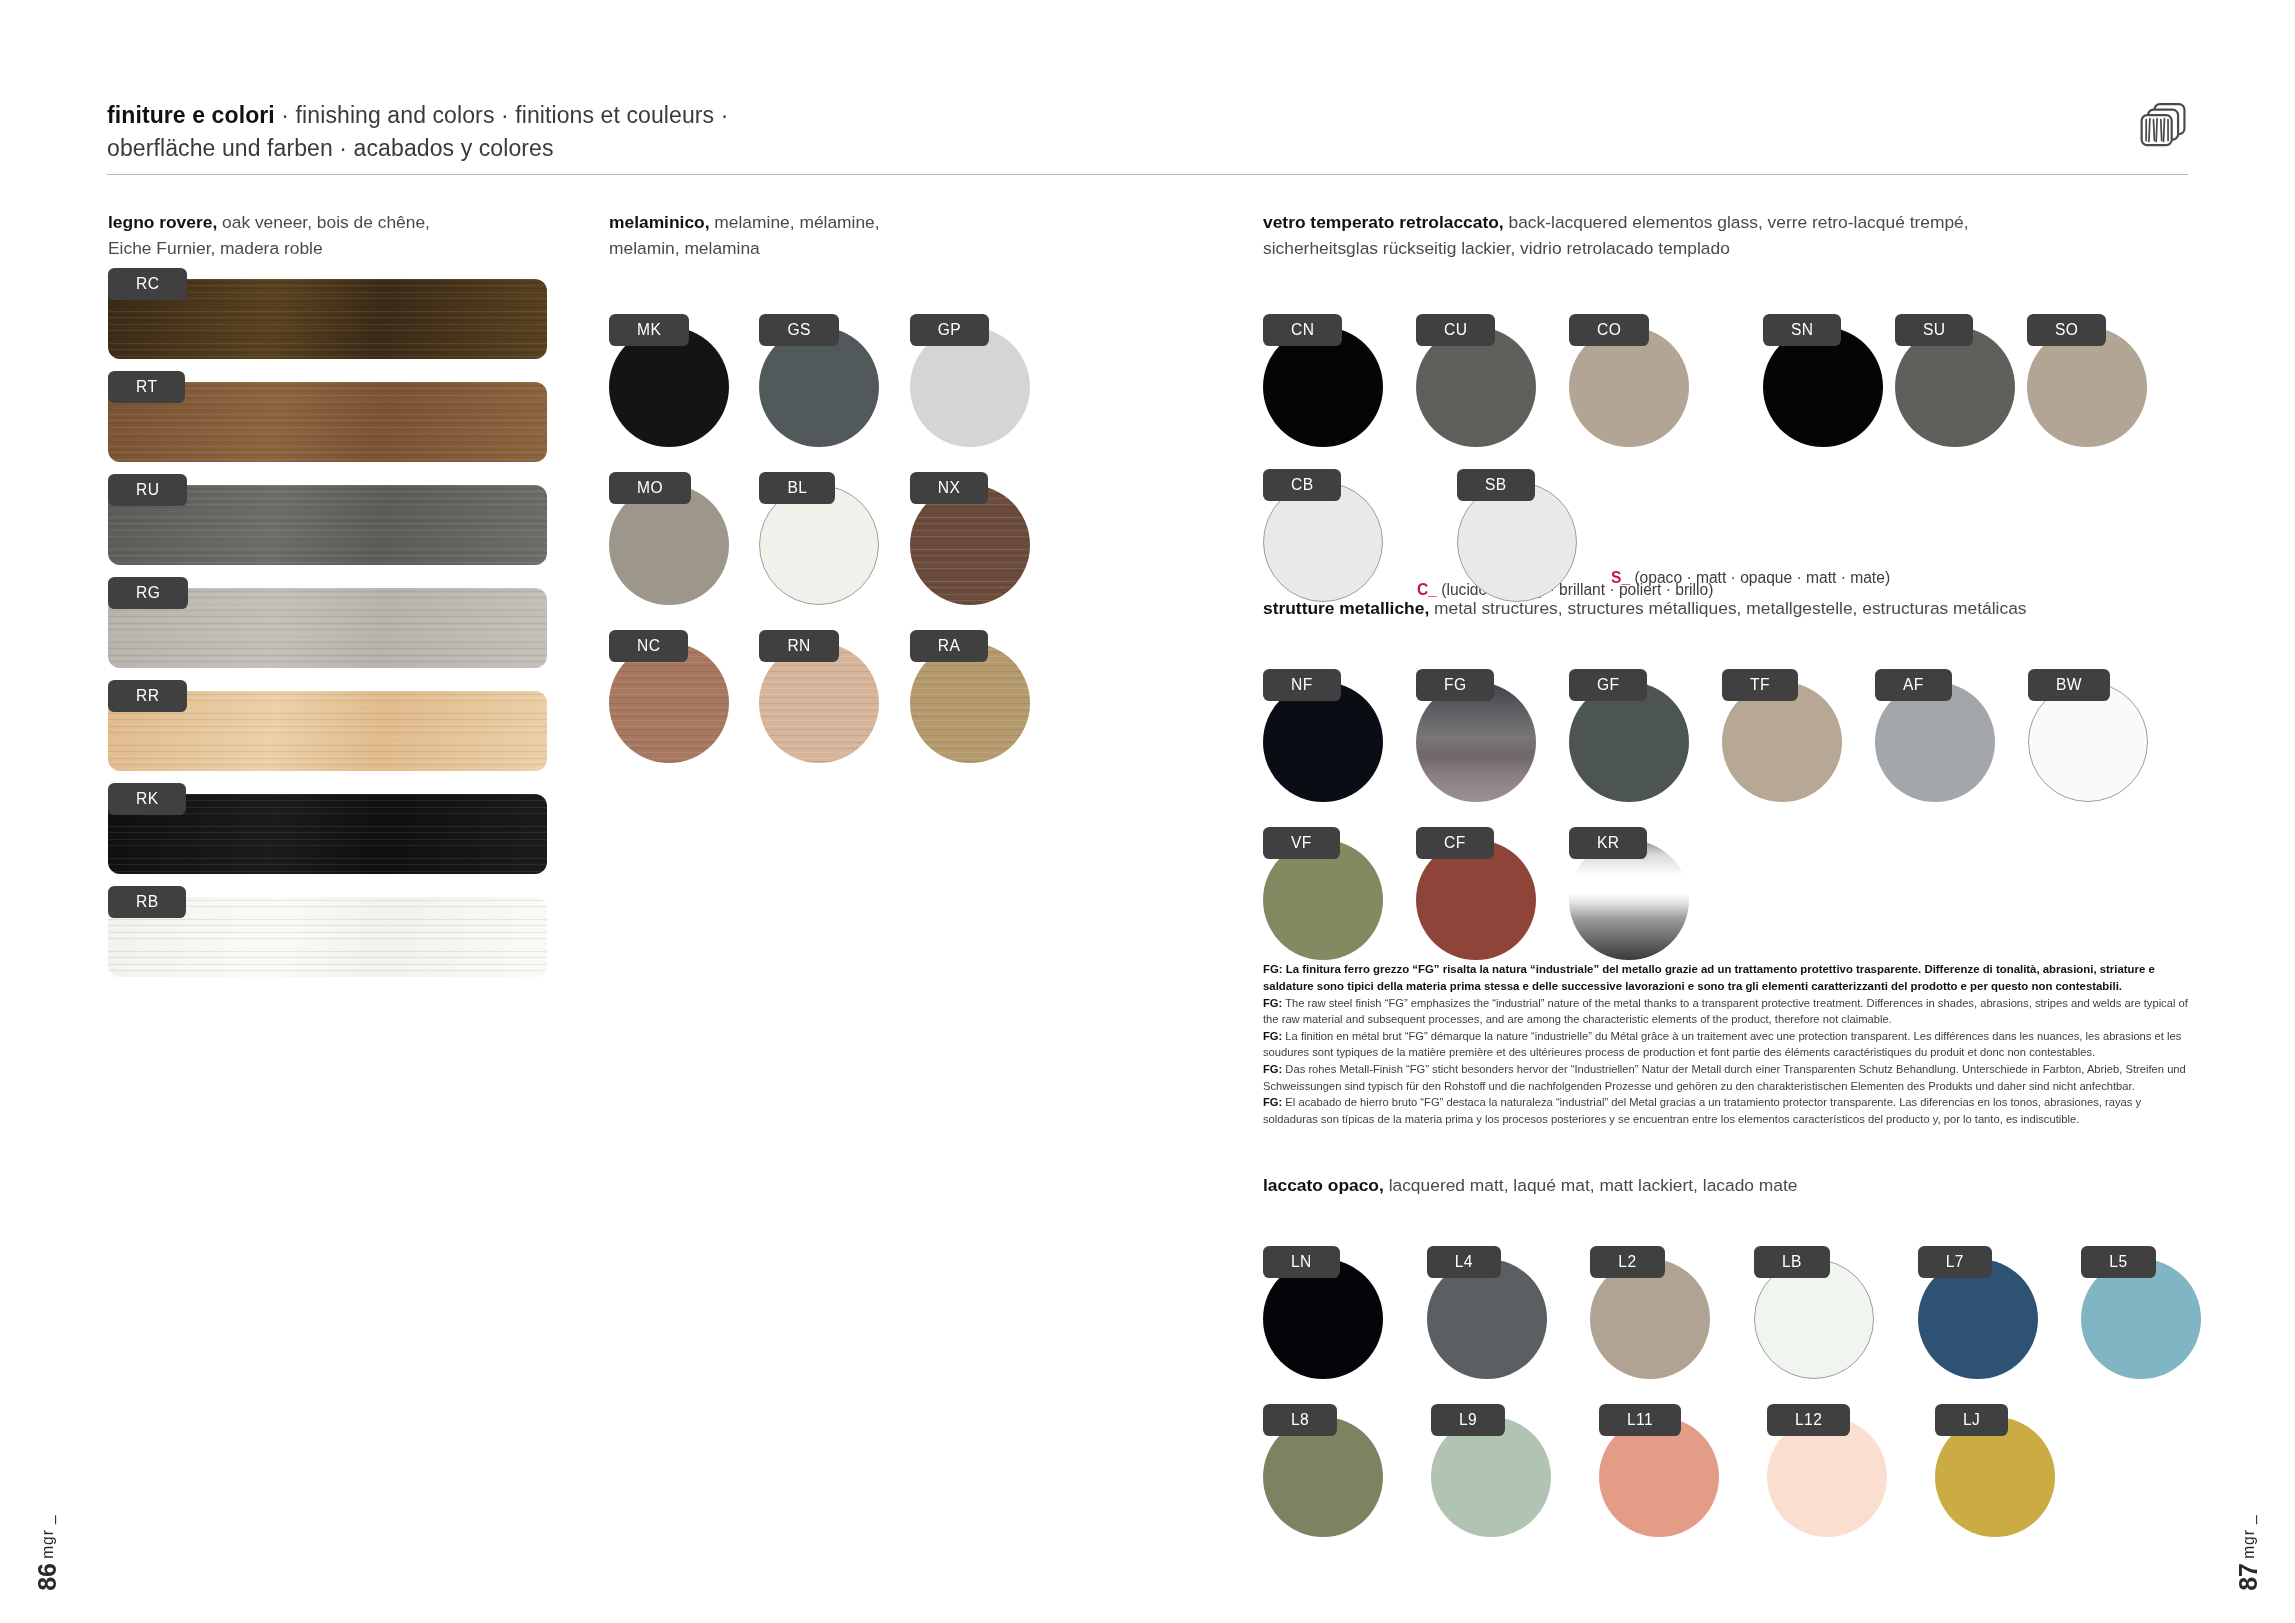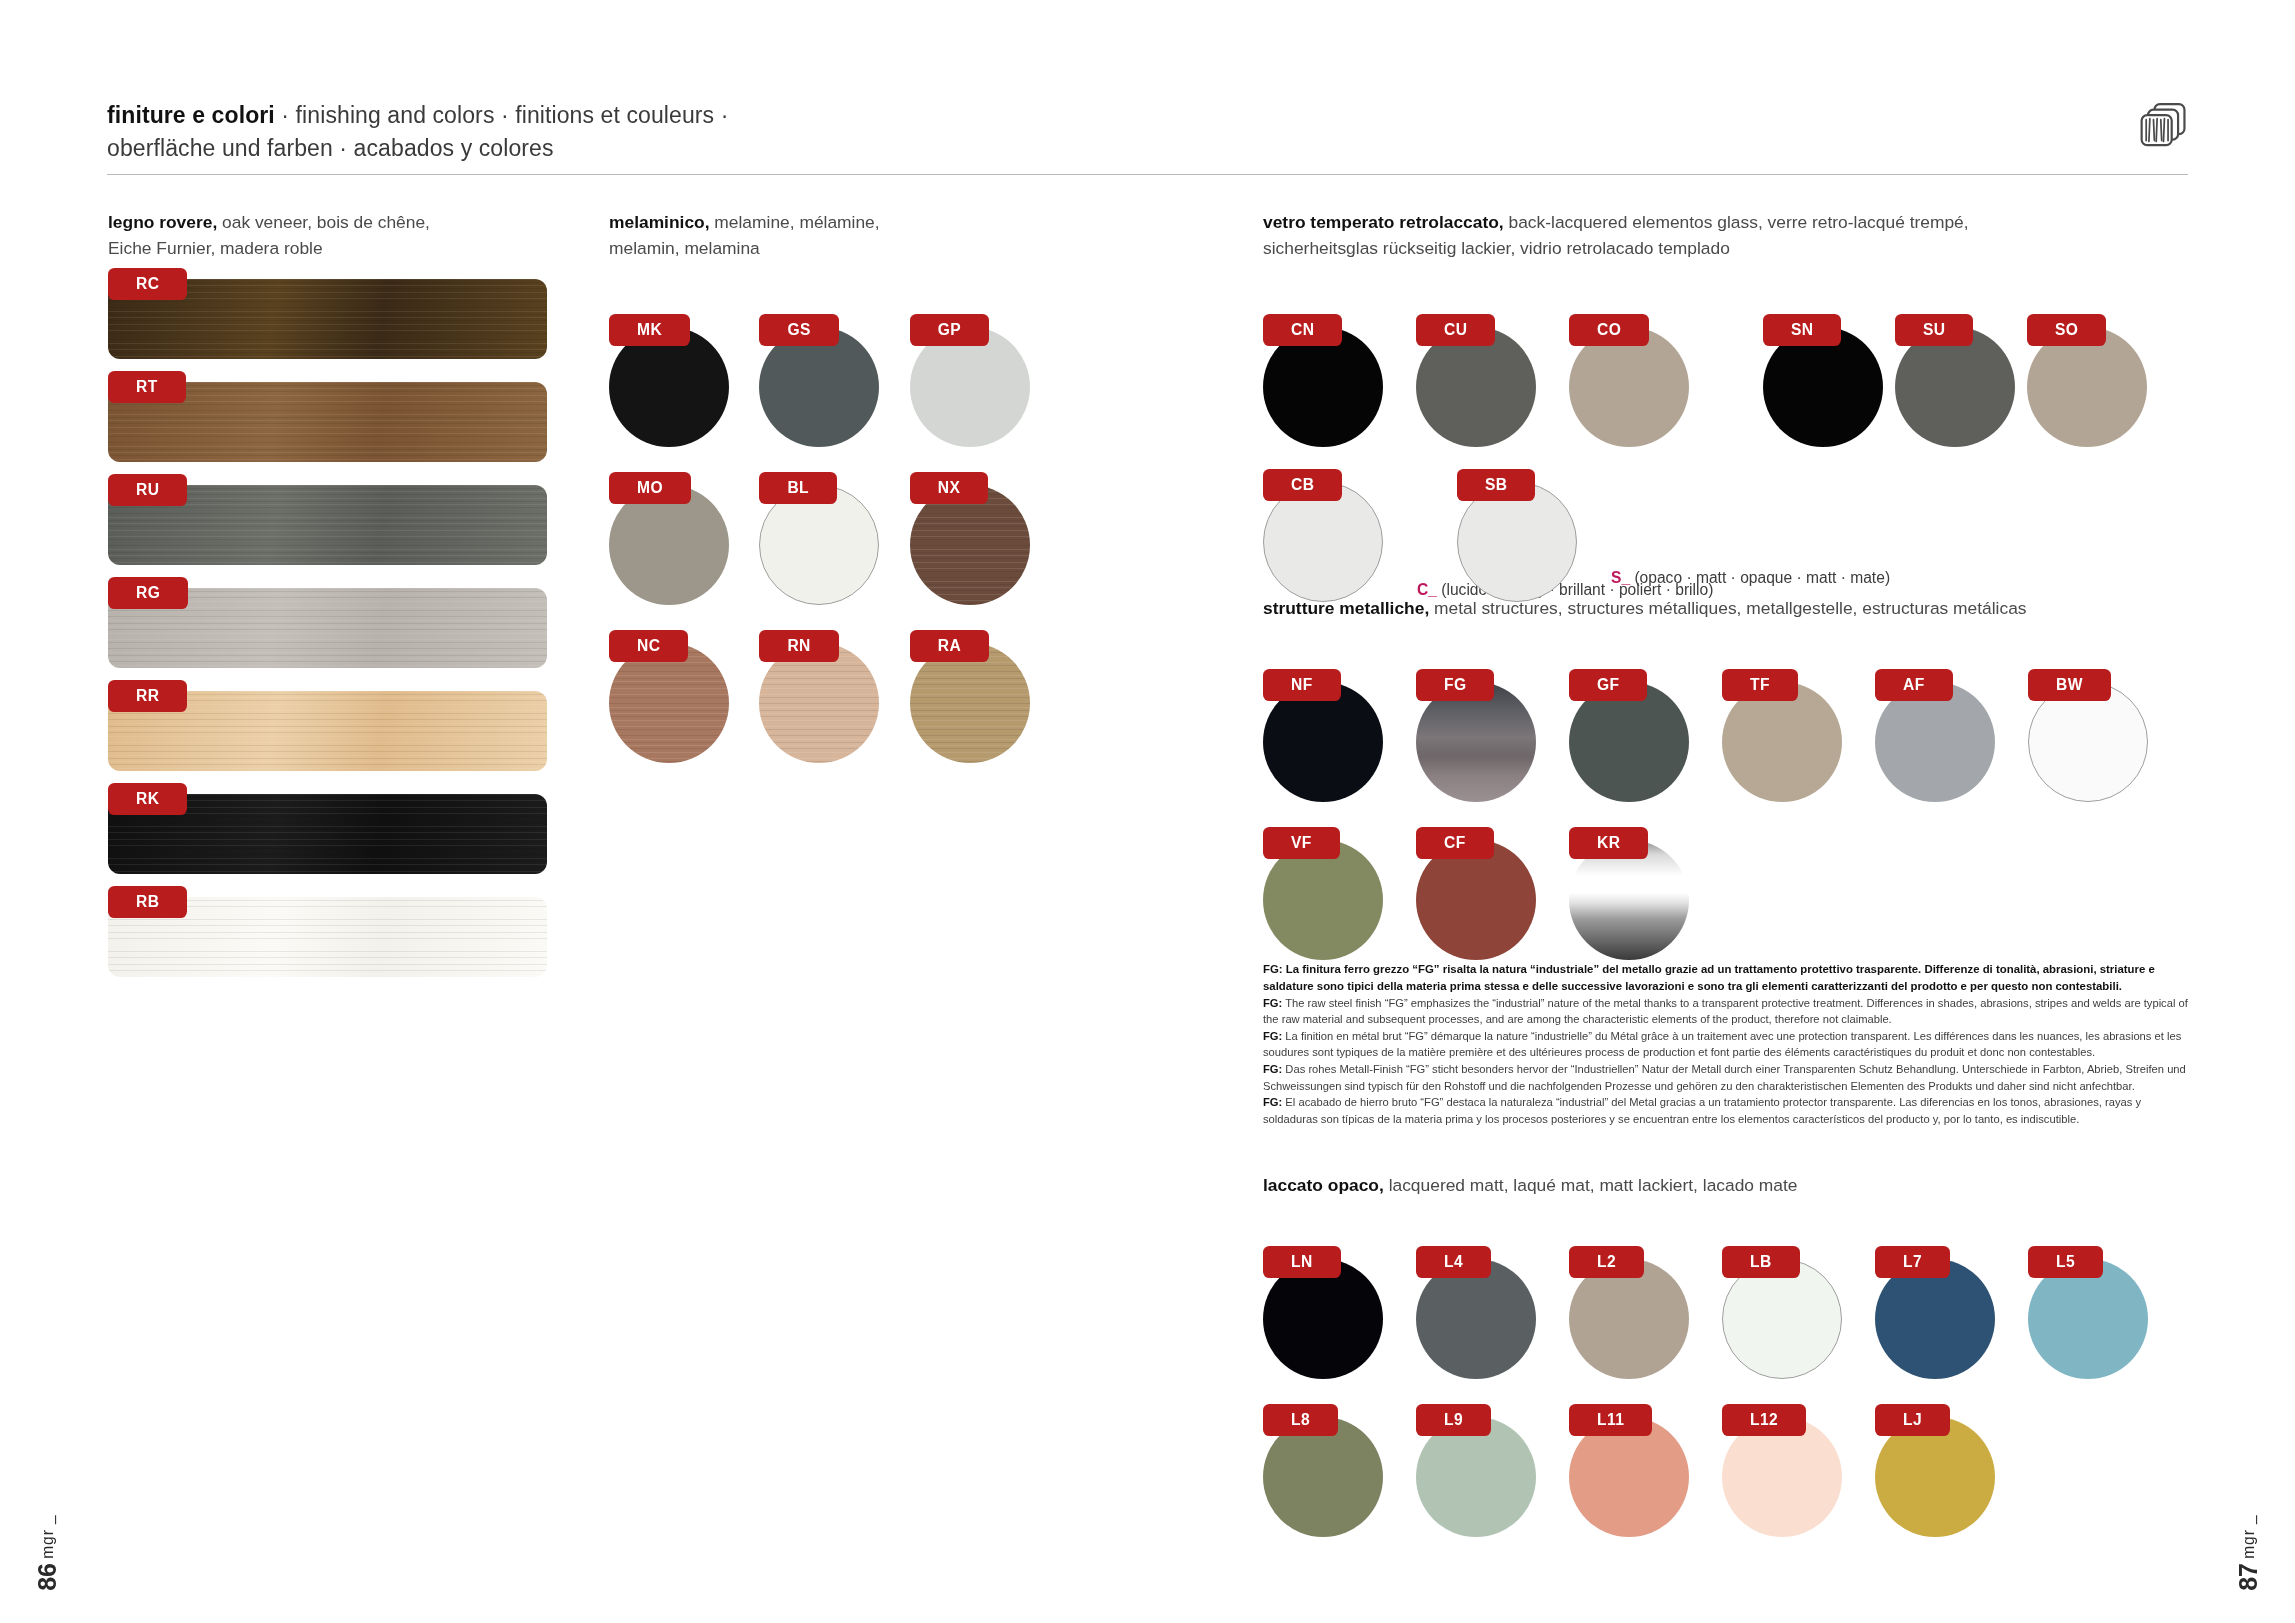--- a/index.html
+++ b/index.html
@@ -32,22 +32,22 @@
   .swatch-icon { position: absolute; right: 107px; top: 101px; width: 51px; height: 50px; }
 
   
   .group-head { font-size: 17.4px; line-height: 1.5; color: #4a4a4a; font-weight: 400; }
   .group-head b { font-weight: 700; color: #111; }
 
   
   .tag {
     position: absolute; left: 0; top: 0;
     min-width: 51px; height: 32px;
-    background: #b91c1c; border-radius: 6.4px;
-    color: #ffffff; font-size: 15.6px; font-weight: 700;
+    background: #404040; border-radius: 6.4px;
+    color: #ffffff; font-size: 15.6px; font-weight: 400;
     display: flex; align-items: center; justify-content: center;
     padding: 0 28px; z-index: 4; letter-spacing: 0.4px;
   }
 
   
   .wood-col { position: absolute; left: 108px; top: 268px; width: 459px; }
   .wood { position: relative; width: 439px; height: 91px; margin-bottom: 12px; }
   .wood .plate {
     position: absolute; left: 0; top: 11px;
     width: 439px; height: 80px; border-radius: 12px;
@@ -102,21 +102,21 @@
   .metal-rows { margin-top: 48px; }
   .metal-row { display: flex; gap: 21px; margin-bottom: 26px; }
 
   .fg-note { position: absolute; left: 1263px; top: 961px; width: 935px; }
   .fg-line { font-size: 11.2px; line-height: 1.48; color: #3d3d3d; }
   .fg-line b { font-weight: 700; color: #111; }
   .fg-line.bold-all { font-weight: 700; color: #111; font-size: 11.4px; }
 
   .lacq-block { position: absolute; left: 1263px; top: 1172px; width: 946px; }
   .lacq-rows { margin-top: 48px; }
-  .lacq-row { display: flex; gap: 21px; margin-bottom: 26px; }
+  .lacq-row { display: flex; gap: 36px; margin-bottom: 26px; }
 
   
   .folio {
     position: absolute; bottom: 33px;
     writing-mode: vertical-rl; transform: rotate(180deg);
     font-size: 15.6px; color: #2a2a2a; letter-spacing: 0.9px;
     display: flex; align-items: center; gap: 4.6px;
   }
   .folio .num { font-weight: 700; font-size: 25px; letter-spacing: 0; }
   .folio-left { left: 33px; }

